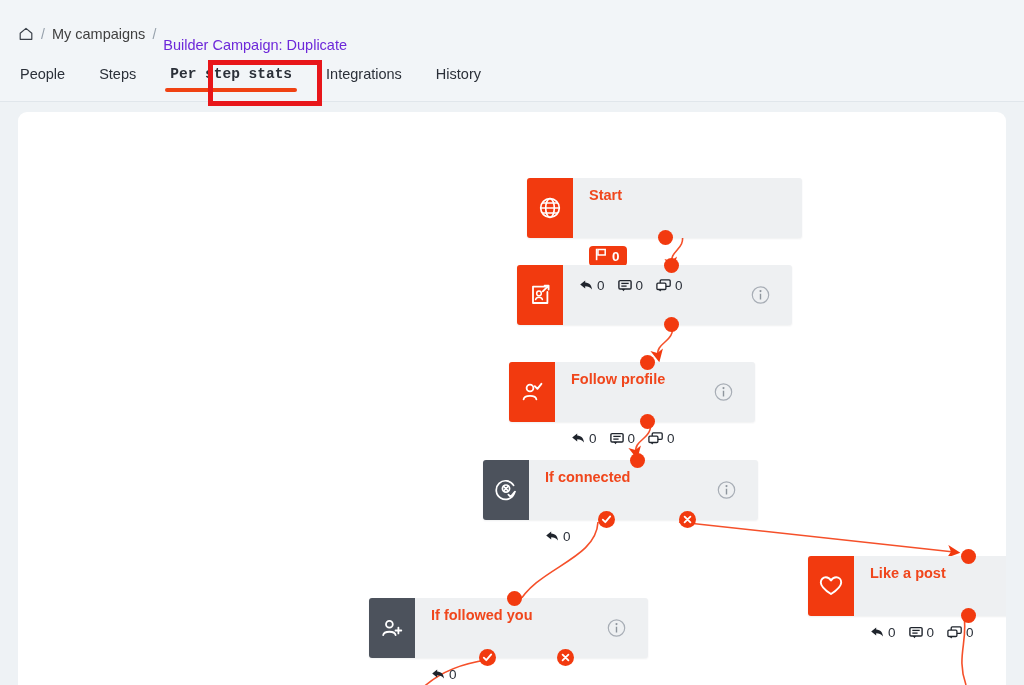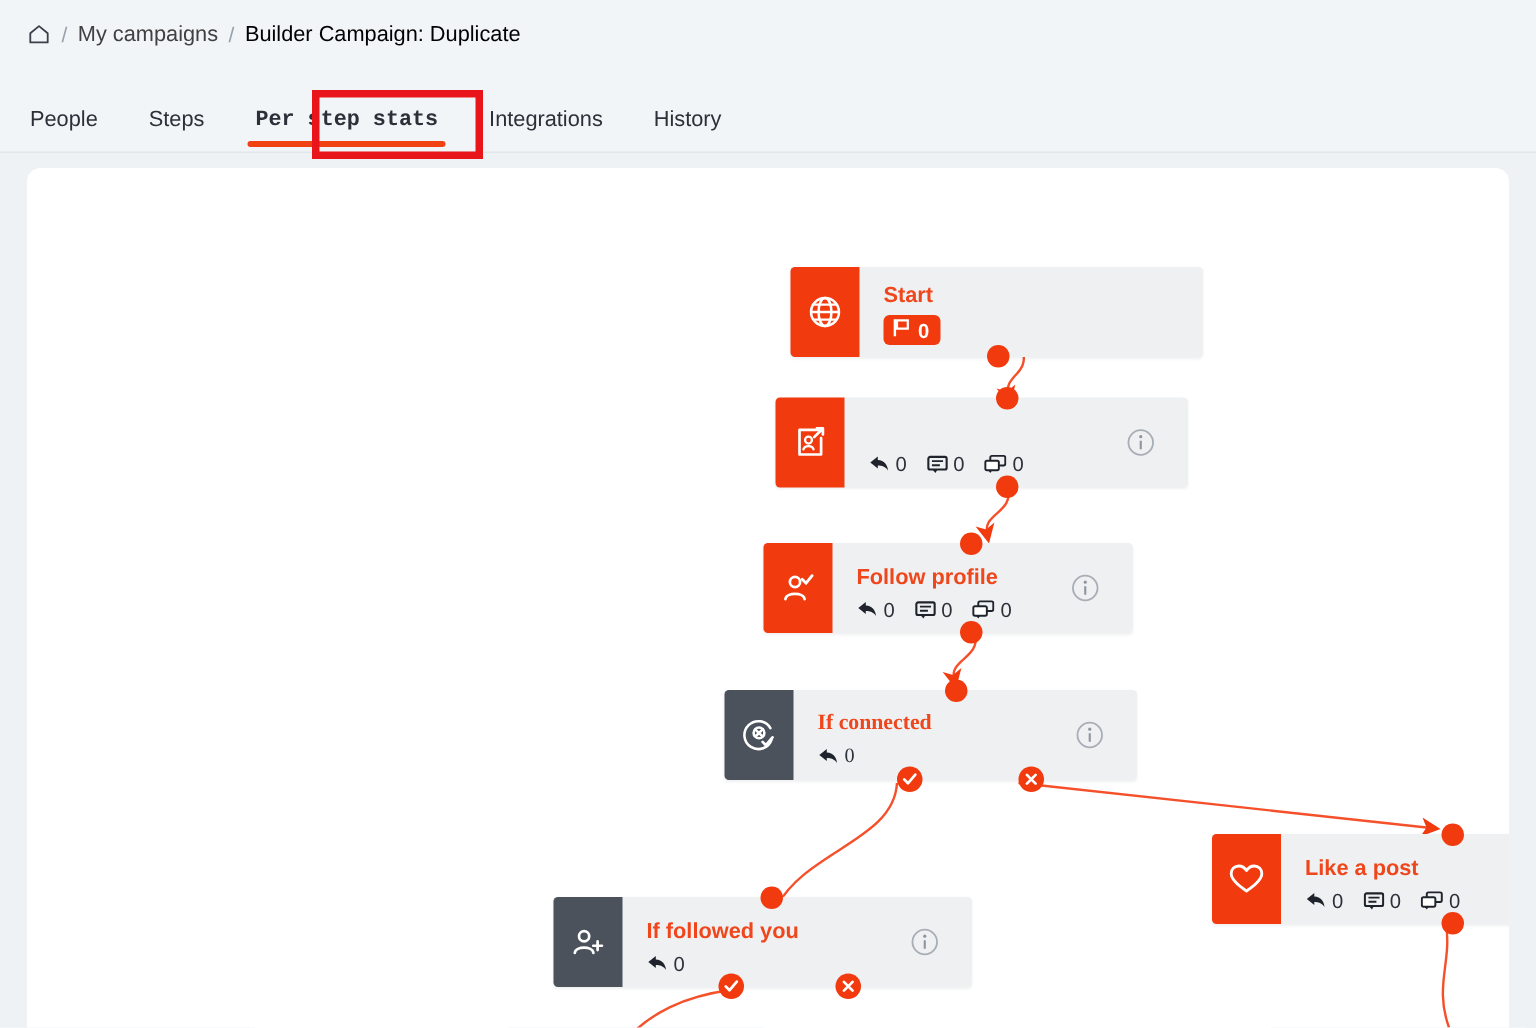--- a/index.html
+++ b/index.html
@@ -22,25 +22,25 @@
     border-bottom: 1px solid #e0e6eb;
   }
   .breadcrumb {
     position: absolute; left: 18px; top: 15px;
     display: flex; align-items: center; gap: 7px;
     font-size: 14.5px; color: #3a4049;
   }
   .home-icon { display: block; width: 16px; height: 16px; }
   .crumb-sep { color: #96a0ab; font-size: 14px; }
   .crumb-link { color: #404040; text-decoration: none; cursor: pointer; }
-  .crumb-current { color: #000000; }
+  .crumb-current { color: #6d28d9; margin-top: 22px; }
 
   .tabs {
     position: absolute; left: 18px; top: 62px;
-    display: flex; align-items: flex-end; gap: 0px;
+    display: flex; align-items: flex-start; gap: 0px;
     height: 40px;
   }
   .tab {
     position: relative;
     padding: 4px 17px 14px 17px;
     font-size: 14.5px;
     color: #2b3039;
     cursor: pointer;
     white-space: nowrap;
   }
@@ -99,21 +99,21 @@
     border-radius: 3px 0 0 3px;
     flex: 0 0 46px;
   }
   .node-icon.accent { background: #f23a0f; }
   .node-icon.dark   { background: #4c525c; }
   .node-icon svg { display: block; }
   .node-body {
     position: relative;
     flex: 1 1 auto;
     padding: 8px 12px 8px 16px;
-    display: flex; flex-direction: column; justify-content: flex-end;
+    display: flex; flex-direction: column; justify-content: flex-start; gap: 38px;
   }
   .node-title {
     font-size: 14.5px;
     font-weight: bold;
     color: #f0461c;
     line-height: 1.25;
     white-space: nowrap;
   }
   .node-stats {
     margin-top: 5px;
@@ -350,21 +350,21 @@
             <circle cx="9.5" cy="9.5" r="8.2" fill="none" stroke="#a8aeb6" stroke-width="1.2"></circle>
             <circle cx="9.5" cy="5.6" r="1.05" fill="#8e959d"></circle>
             <line x1="9.5" y1="8.3" x2="9.5" y2="14" stroke="#8e959d" stroke-width="1.4"></line>
           </svg>
         </span>
       </div>
       <div class="port" style="left:56%; top:-7px; margin-left:-7px;"></div>
       <div class="port" style="left:56%; bottom:-7px; margin-left:-7px;"></div>
     </div>
 
-    <div class="node" style="left:465px; top:348px; width:275px; height:60px;font-family:Liberation Serif, serif;">
+    <div class="node" style="left:465px; top:348px; width:275px; height:60px;">
       <div class="node-icon dark">
         <svg width="26" height="26" viewBox="0 0 26 26">
           <path d="M20.6 8.4 A9.3 9.3 0 1 0 21.4 16" fill="none" stroke="#fff" stroke-width="1.7" stroke-linecap="round"></path>
           <path d="M15.4 9.2 L11.1 13.5 M10.6 9.4 L15.2 13.8" fill="none" stroke="#fff" stroke-width="1.7" stroke-linecap="round"></path>
           <circle cx="13" cy="11.6" r="3.6" fill="none" stroke="#fff" stroke-width="1.7"></circle>
           <path d="M15.4 17.6 L17.6 19.8 L22 14.6" fill="none" stroke="#fff" stroke-width="1.8" stroke-linecap="round" stroke-linejoin="round"></path>
         </svg>
       </div>
       <div class="node-body">
         <div class="node-title">If connected</div>

